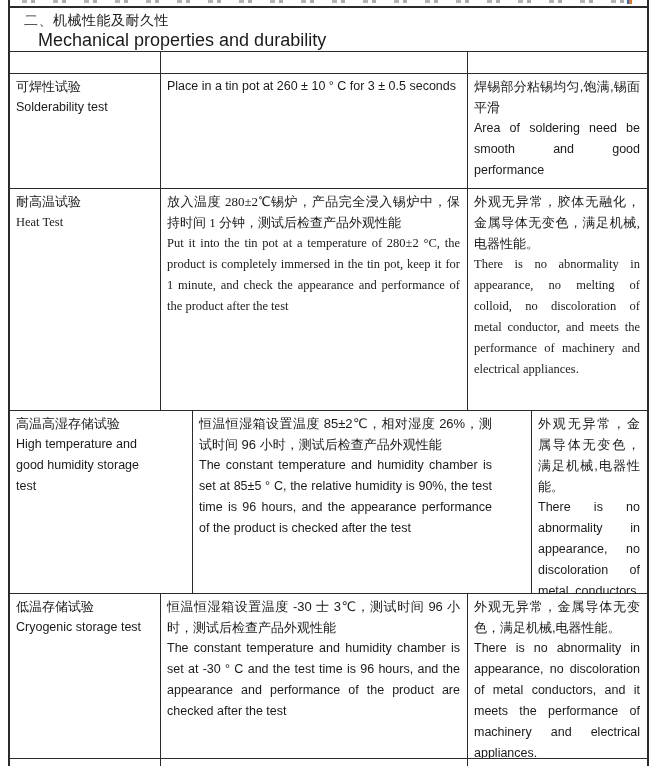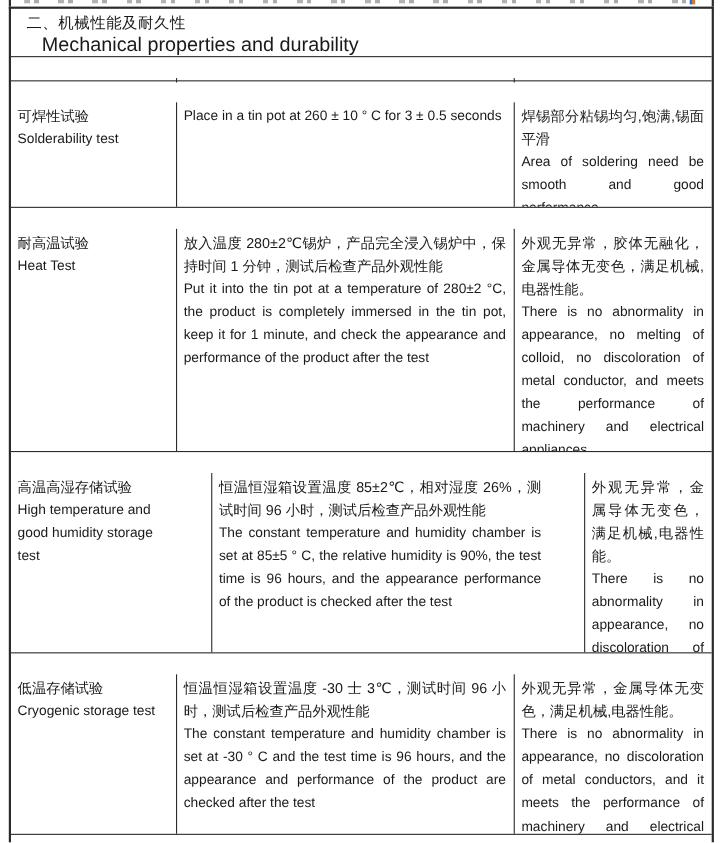--- a/index.html
+++ b/index.html
@@ -59,26 +59,26 @@
   .section-title-en {
     font-size: 18px; line-height: 19px;
     padding-left: 14px;
   }
 
   .grid-row {
     display: grid;
     grid-template-columns: 150px 307px 1fr;
     border-bottom: 1px solid #2b2b2b;
   }
-  .cell { padding: 2px 7px 2px 6px; overflow: hidden; margin-top: 19px; }
+  .cell { padding: 2px 7px 2px 6px; overflow: hidden; }
   .cell + .cell { border-left: 1px solid #2b2b2b; }
 
   .empty-row { height: 22px; }
   .row-1 { height: 115px; }
-  .row-2 { height: 222px; }
+  .row-2 { height: 222px; font-family: Liberation Serif, serif; }
   .row-3 { height: 183px; gap: 32px; }
   .row-4 { height: 165px; }
   .bottom-partial { height: 9px; border-bottom: none; }
 
   .zh {
     font-size: 13px; line-height: 21px;
     text-align: justify; text-justify: inter-ideograph;
   }
   .en {
     font-size: 12.5px; line-height: 21px;

